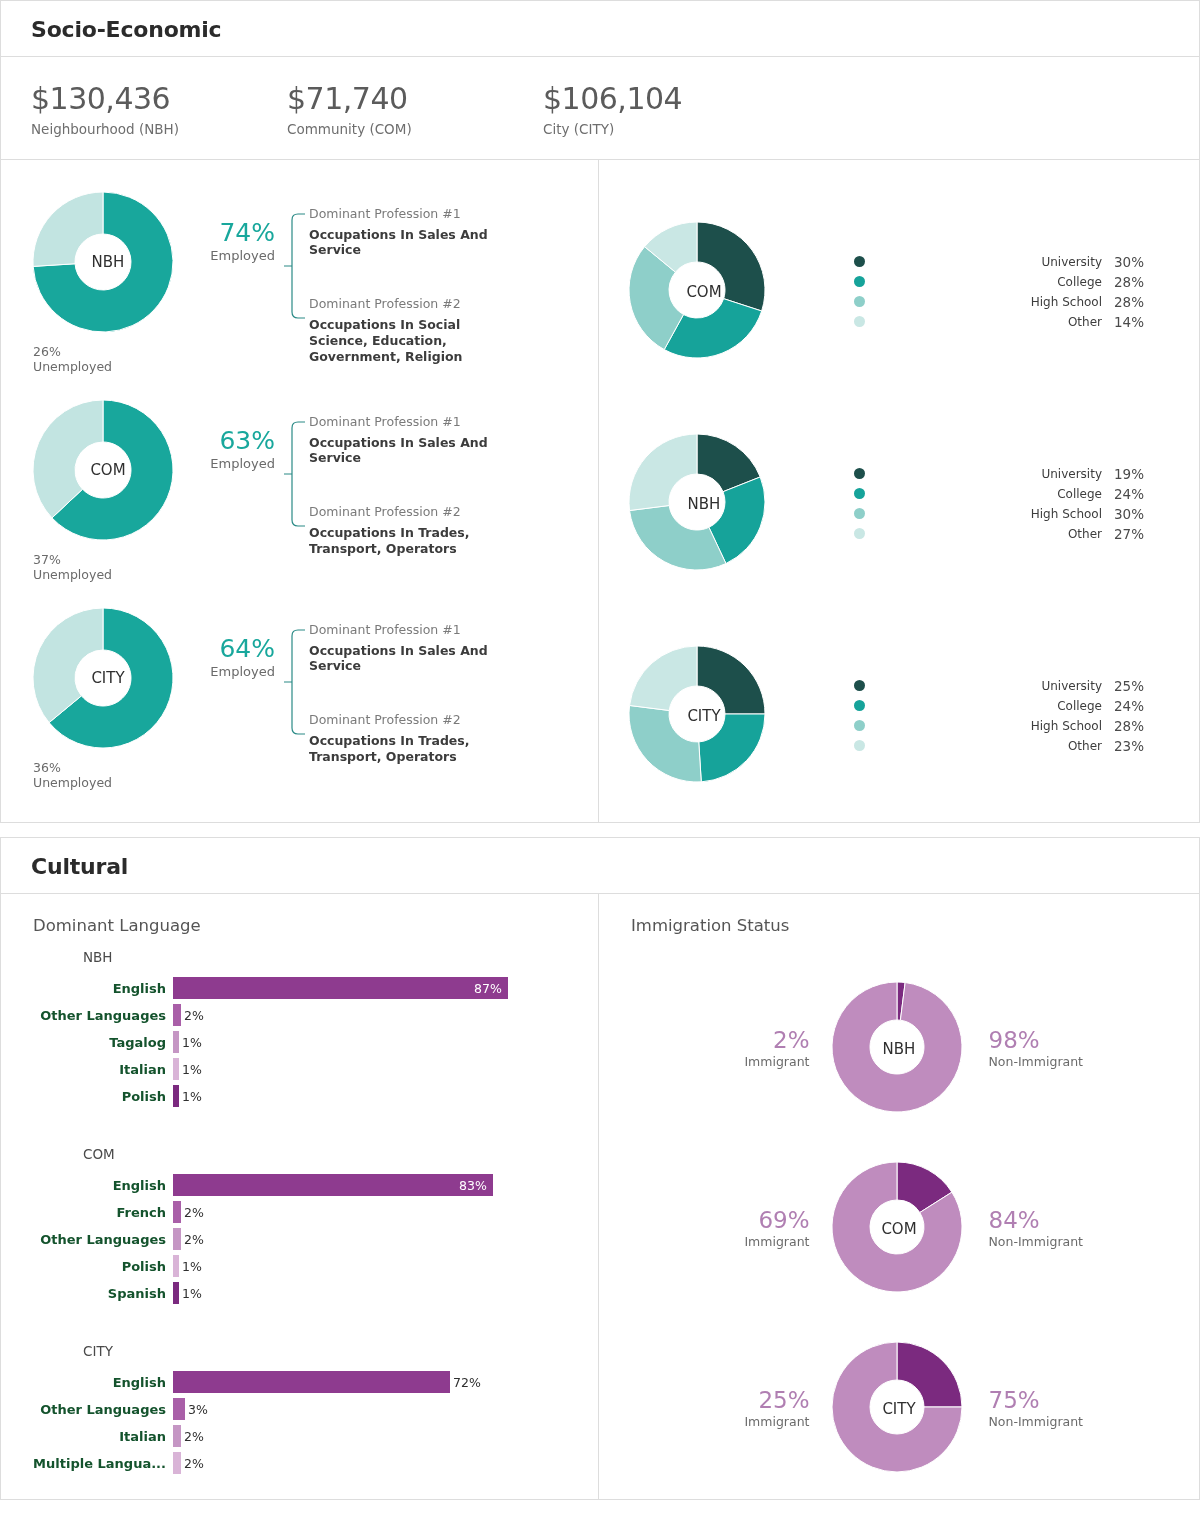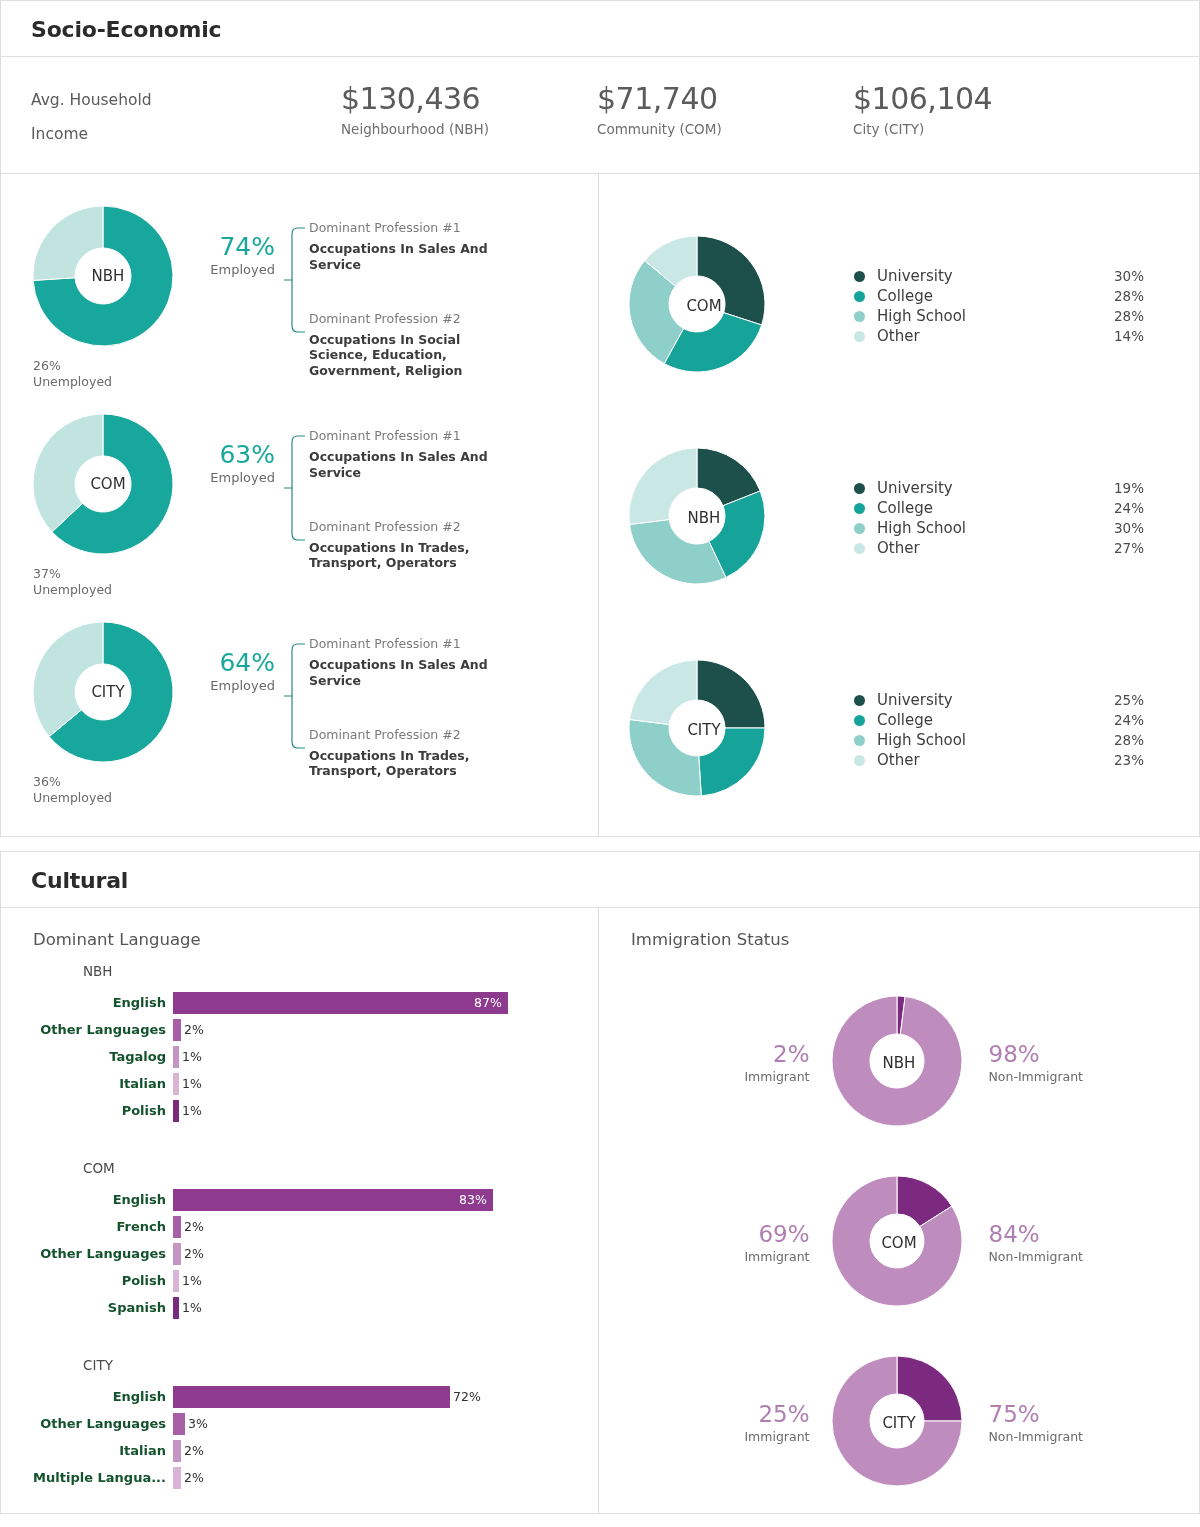--- a/index.html
+++ b/index.html
@@ -124,21 +124,21 @@
     display: flex;
     align-items: center;
     height: 20px;
   }
   .swatch {
     width: 11px; height: 11px;
     border-radius: 50%;
     flex: 0 0 11px;
     margin-right: 12px;
   }
-  .legend-label { font-size: 15px; color: #3d3d3d; flex: 1; }
+  .legend-label { font-size: 12px; color: #3d3d3d; flex: 1; text-align: right; }
   .legend-value { font-size: 13.5px; color: #4a4a4a; text-align: right; width: 42px; }
   
   .lang-group { padding: 0 0 14px 0; }
   .lang-group-title {
     font-size: 13.5px;
     color: #4a4a4a;
     margin-left: 82px;
     margin-bottom: 10px;
   }
   .bar-row {
@@ -183,24 +183,20 @@
 </style>
 </head>
 <body>
 
 <div class="card">
   <div class="card-header">
     <h1>Socio-Economic</h1>
   </div>
 
   <div class="income-strip">
-    <div class="income-label">
-      <div>Avg. Household</div>
-      <div>Income</div>
-    </div>
     <div class="income-item">
       <div class="income-value">$130,436</div>
       <div class="income-caption">Neighbourhood (NBH)</div>
     </div>
     <div class="income-item">
       <div class="income-value">$71,740</div>
       <div class="income-caption">Community (COM)</div>
     </div>
     <div class="income-item">
       <div class="income-value">$106,104</div>

